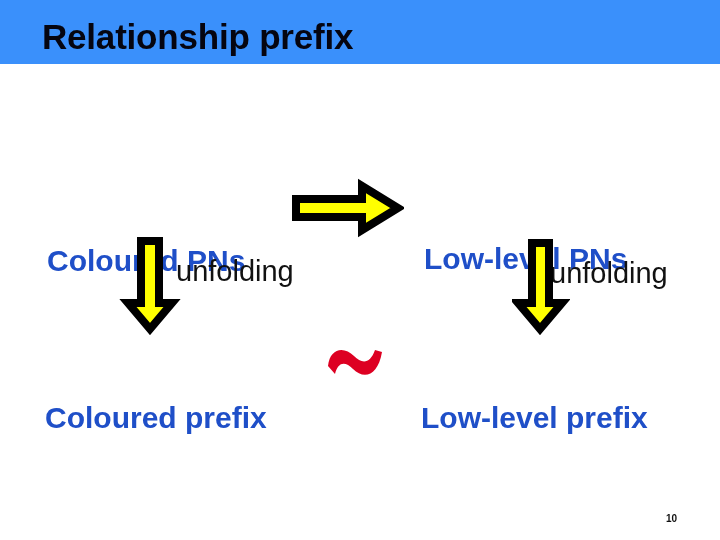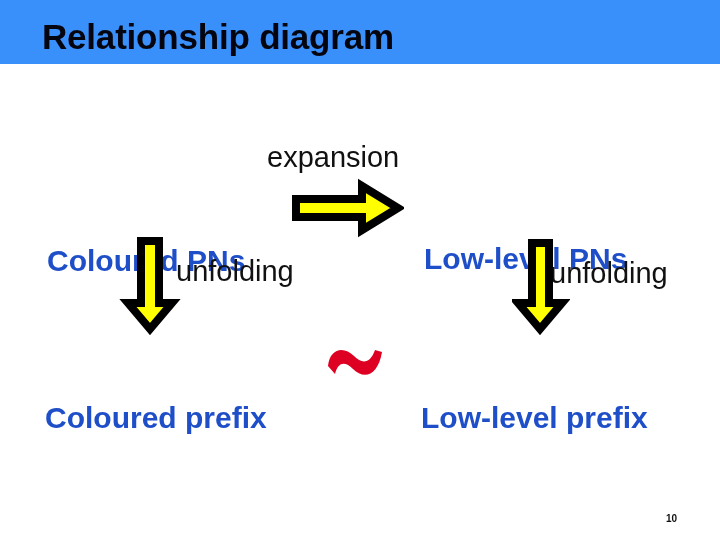--- a/index.html
+++ b/index.html
@@ -100,34 +100,33 @@
     font-size: 10px;
     font-weight: bold;
     color: #111111;
     line-height: 11px;
   }
 </style>
 </head>
 <body>
 
 <div id="slide-header">
-  <div id="slide-title">Relationship diagram</div>
+  <div id="slide-title">Relationship prefix</div>
 </div>
 
 <div id="diagram">
 
   <div class="node-label" id="node-coloured-pns">Coloured PNs</div>
 
   <div class="node-label" id="node-lowlevel-pns">Low-level PNs</div>
 
   <div class="node-label" id="node-coloured-prefix">Coloured prefix</div>
 
   <div class="node-label" id="node-lowlevel-prefix">Low-level prefix</div>
 
-  <div class="edge-label" id="label-expansion">expansion</div>
 
   <div class="edge-label" id="label-unfolding-left">unfolding</div>
 
   <div class="edge-label" id="label-unfolding-right">unfolding</div>
 
   <svg class="arrow-svg" id="arrow-expansion" width="114" height="60" viewBox="0 0 114 60">
     <polygon points="6,21 72,21 72,8 108,30 72,52 72,39 6,39" fill="#ffff00" stroke="#000000" stroke-width="8" stroke-linejoin="miter"></polygon>
   </svg>
 
   <svg class="arrow-svg" id="arrow-unfolding-left" width="62" height="100" viewBox="0 0 62 100">

